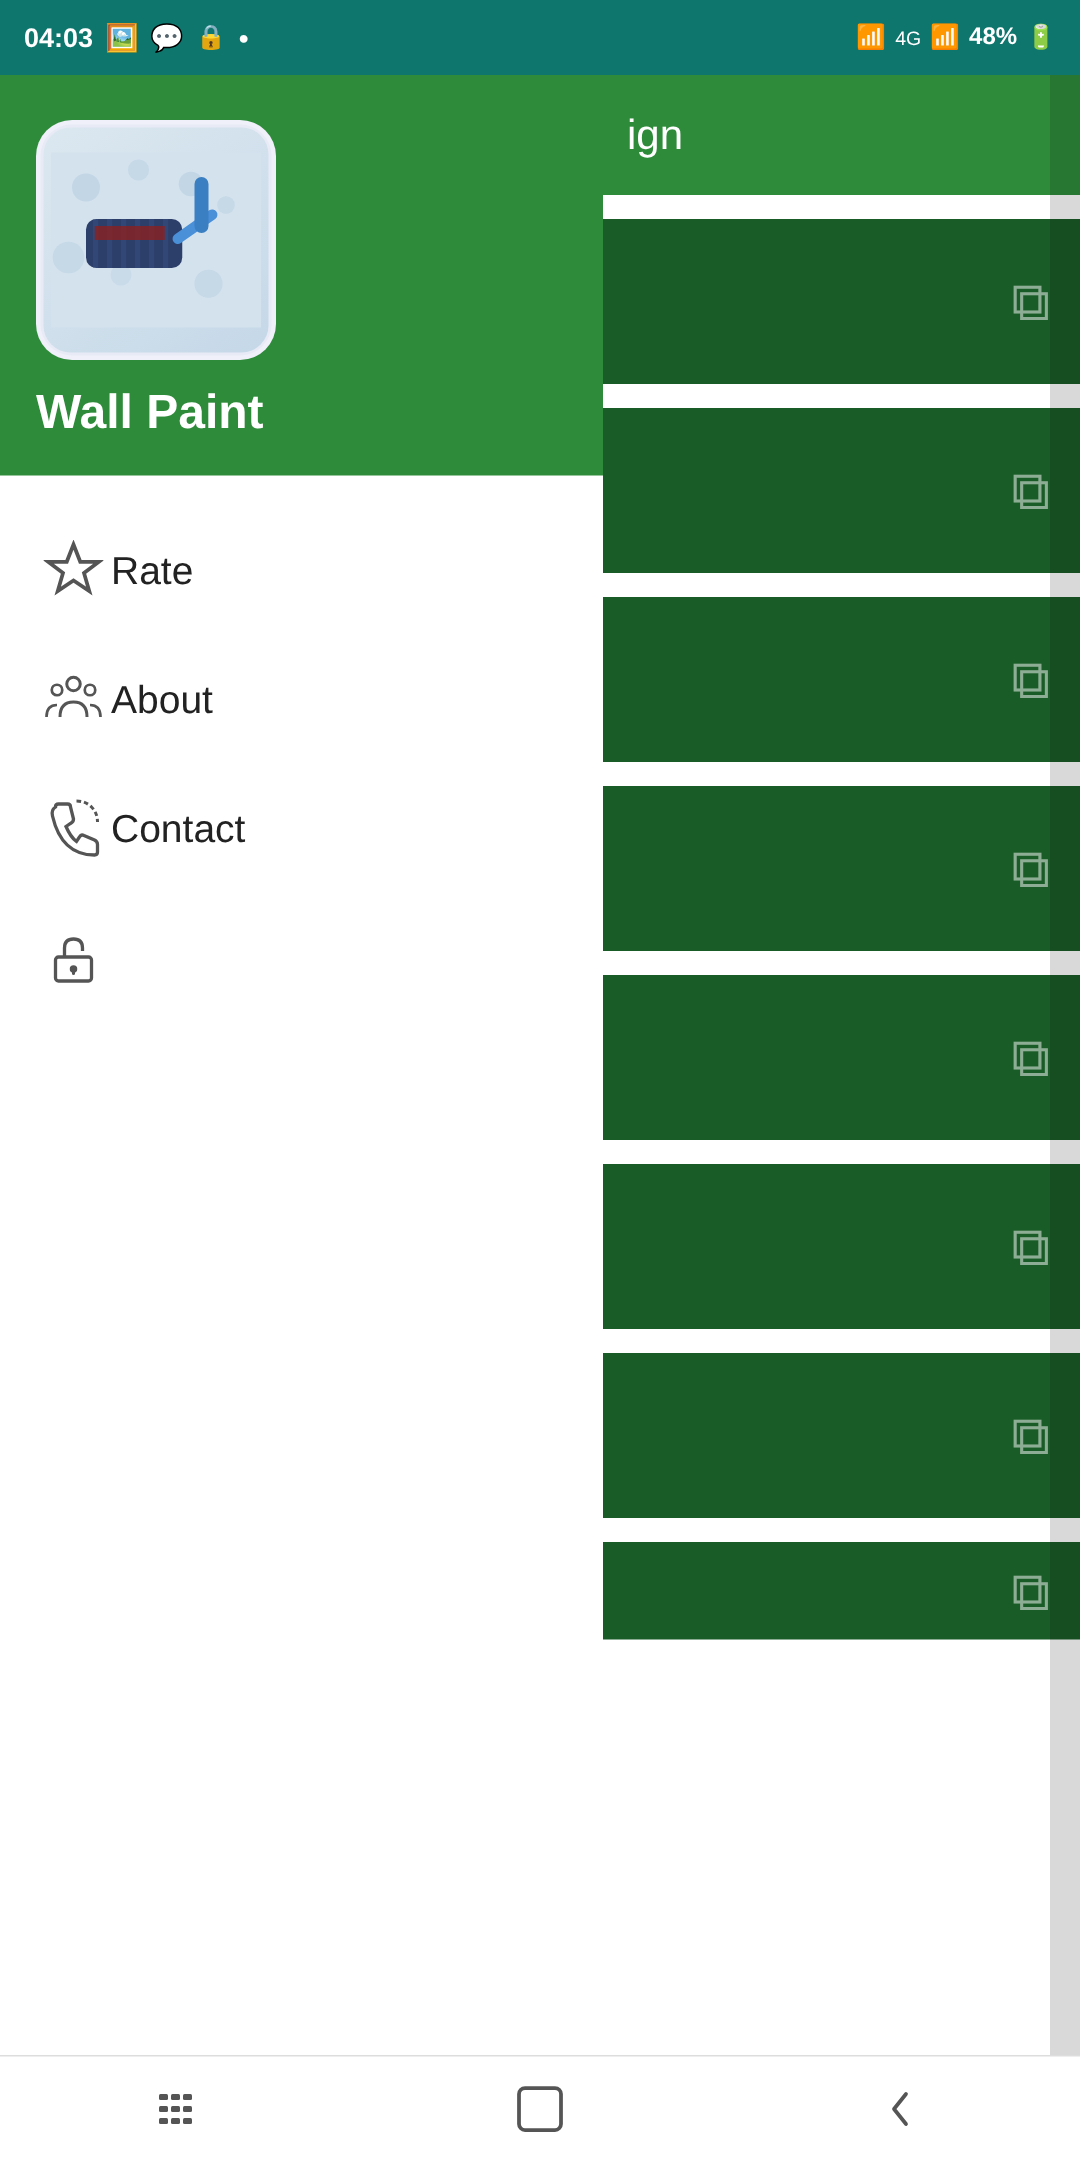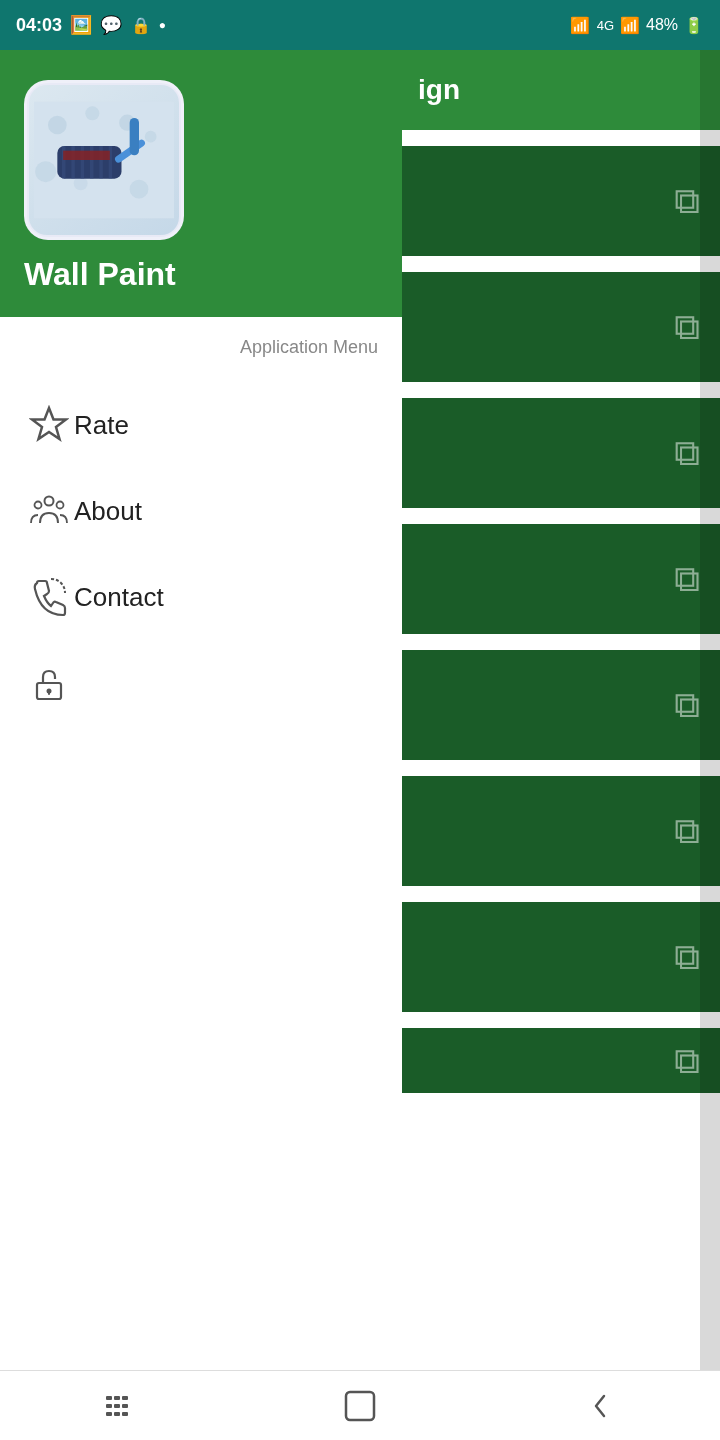--- a/index.html
+++ b/index.html
@@ -136,21 +136,21 @@
     .main-header {
       background: #2e8b3a;
       height: 80px;
       display: flex;
       align-items: center;
       padding: 0 16px;
     }
     .main-header-title {
       color: #fff;
       font-size: 28px;
-      font-weight: bold;
+      font-weight: normal;
     }
 
     
     .content-list {
       display: flex;
       flex-direction: column;
       gap: 8px;
       padding: 8px 0;
     }
     .content-item {
@@ -222,21 +222,21 @@
     <span>04:03</span>
     <span style="font-size:18px;">🖼️</span>
     <span style="font-size:18px;">💬</span>
     <span style="font-size:16px;">🔒</span>
     <span style="font-size:12px; color:#fff;">●</span>
   </div>
   <div class="status-icons">
     <span style="font-size:16px;">📶</span>
     <span style="font-size:13px; font-weight:normal;">4G</span>
     <span style="font-size:16px;">📶</span>
-    <span style="font-size:16px;">48%</span>
+    <span style="font-size:16px;font-weight:bold;">48%</span>
     <span style="font-size:16px;">🔋</span>
   </div>
 </div>
 
 <div class="main-layout">
 
   <div class="drawer">
 
     <div class="drawer-header">
       <div class="app-icon-container">
@@ -267,21 +267,20 @@
             <rect x="70" y="48" width="30" height="6" rx="3" fill="#4a90d9" transform="rotate(-35 70 51)"></rect>
 
             <rect x="82" y="14" width="8" height="32" rx="4" fill="#3a7fc1"></rect>
           </svg>
         </div>
       </div>
       <div class="app-name">Wall Paint</div>
     </div>
 
     <div class="menu-section">
-      <div class="menu-label">Application Menu</div>
 
       <div class="menu-item">
         <div class="menu-icon">
           <svg viewBox="0 0 40 40">
             <path d="M20 3 L24.5 14.5 L37 14.5 L27 22 L30.5 34 L20 27 L9.5 34 L13 22 L3 14.5 L15.5 14.5 Z" fill="none" stroke="#555" stroke-width="2.5"></path>
           </svg>
         </div>
         <span class="menu-text">Rate</span>
       </div>
 

